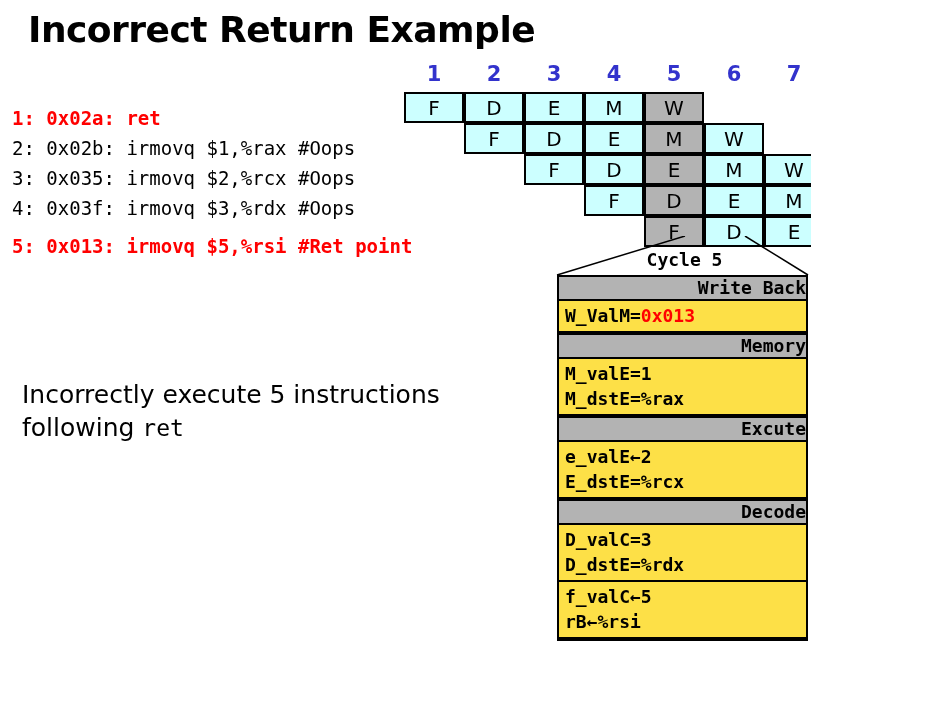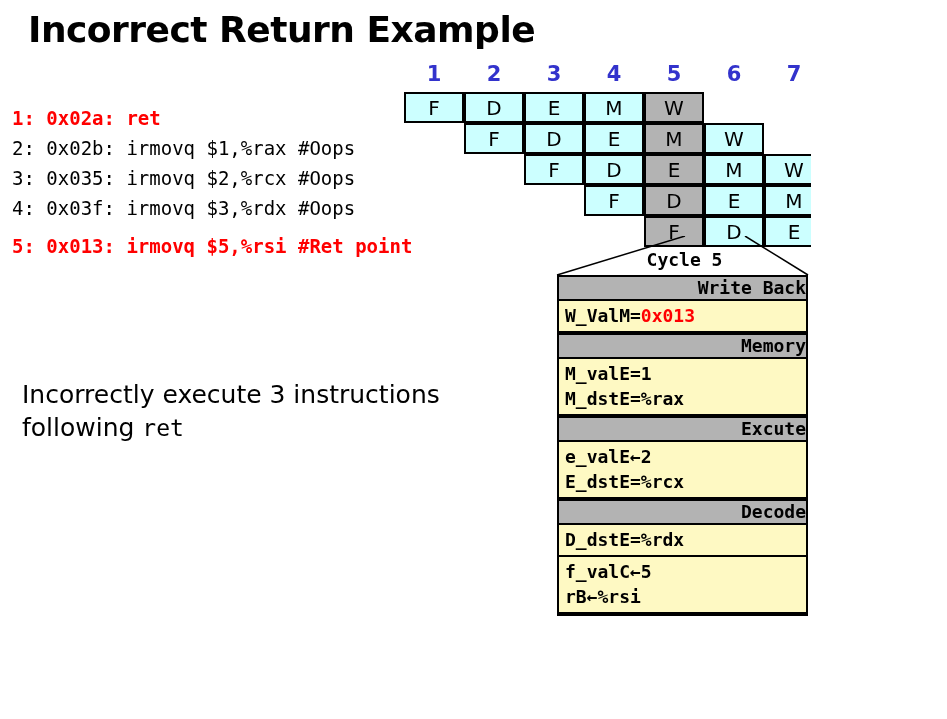--- a/index.html
+++ b/index.html
@@ -138,21 +138,21 @@
     line-height: 22px;
     text-align: right;
     font-family: "DejaVu Sans Mono", monospace;
     font-size: 18px;
     font-weight: bold;
     color: #000000;
   }
   .stage-head.first { border-top: 2px solid #000000; }
   .stage-body {
     box-sizing: border-box;
-    background: #fef9c3;
+    background: #fde047;
     padding: 2px 0 3px 6px;
     font-family: "DejaVu Sans Mono", monospace;
     font-size: 18px;
     font-weight: bold;
     color: #000000;
     line-height: 25px;
     border-bottom: 2px solid #000000;
   }
   .stage-body .red { color: #ff0000; }
   .stage-body div { white-space: pre; }
@@ -176,21 +176,21 @@
 
   <div id="instr-list">
       <div class="instr-line hl">1: 0x02a: ret</div>
       <div class="instr-line">2: 0x02b: irmovq $1,%rax #Oops</div>
       <div class="instr-line">3: 0x035: irmovq $2,%rcx #Oops</div>
       <div class="instr-line">4: 0x03f: irmovq $3,%rdx #Oops</div>
       <div class="instr-line hl">5: 0x013: irmovq $5,%rsi #Ret point</div>
     </div>
 
   <div id="caption">
-    <span>Incorrectly execute 3 instructions</span><br>
+    <span>Incorrectly execute 5 instructions</span><br>
     <span>following </span><span class="mono">ret</span>
   </div>
 
   <div id="pipeline">
       <div class="cycle-num" style="left: 0px;">1</div>
       <div class="cycle-num" style="left: 60px;">2</div>
       <div class="cycle-num" style="left: 120px;">3</div>
       <div class="cycle-num" style="left: 180px;">4</div>
       <div class="cycle-num" style="left: 240px;">5</div>
       <div class="cycle-num" style="left: 300px;">6</div>
@@ -241,20 +241,21 @@
         <div><span>M_valE=1</span></div>
         <div><span>M_dstE=%rax</span></div>
       </div>
       <div class="stage-head">Excute</div>
       <div class="stage-body">
         <div><span>e_valE←2</span></div>
         <div><span>E_dstE=%rcx</span></div>
       </div>
       <div class="stage-head">Decode</div>
       <div class="stage-body">
+        <div><span>D_valC=3</span></div>
         <div><span>D_dstE=%rdx</span></div>
       </div>
       <div class="stage-body">
         <div><span>f_valC←5</span></div>
         <div><span>rB←%rsi</span></div>
       </div>
     </div>
 
   <div id="page-num">26</div>
 

